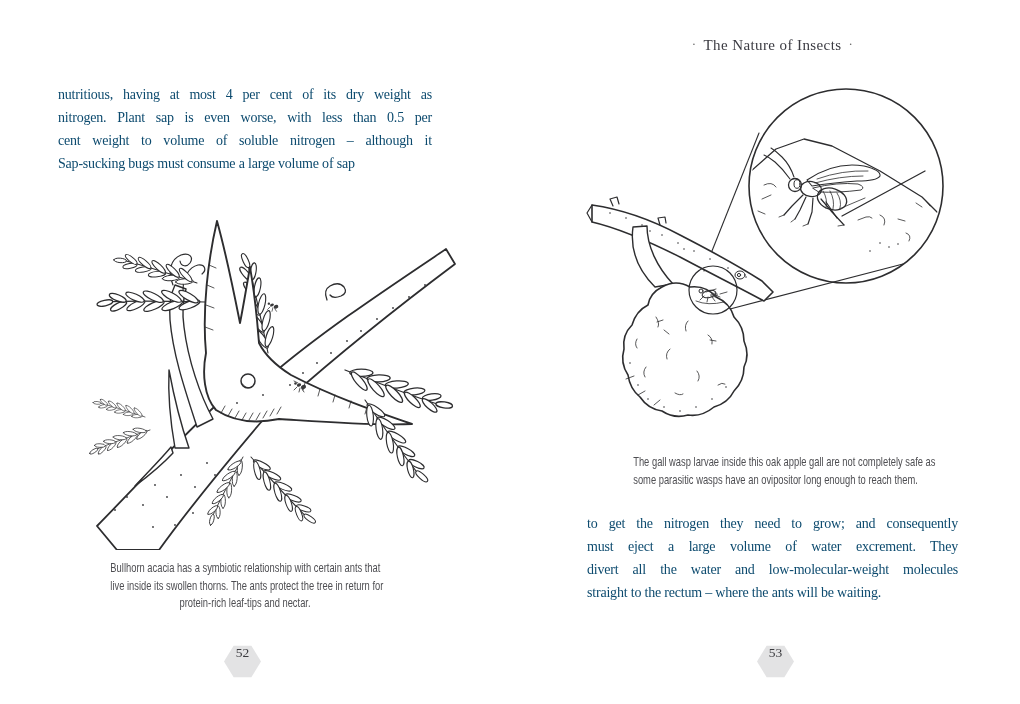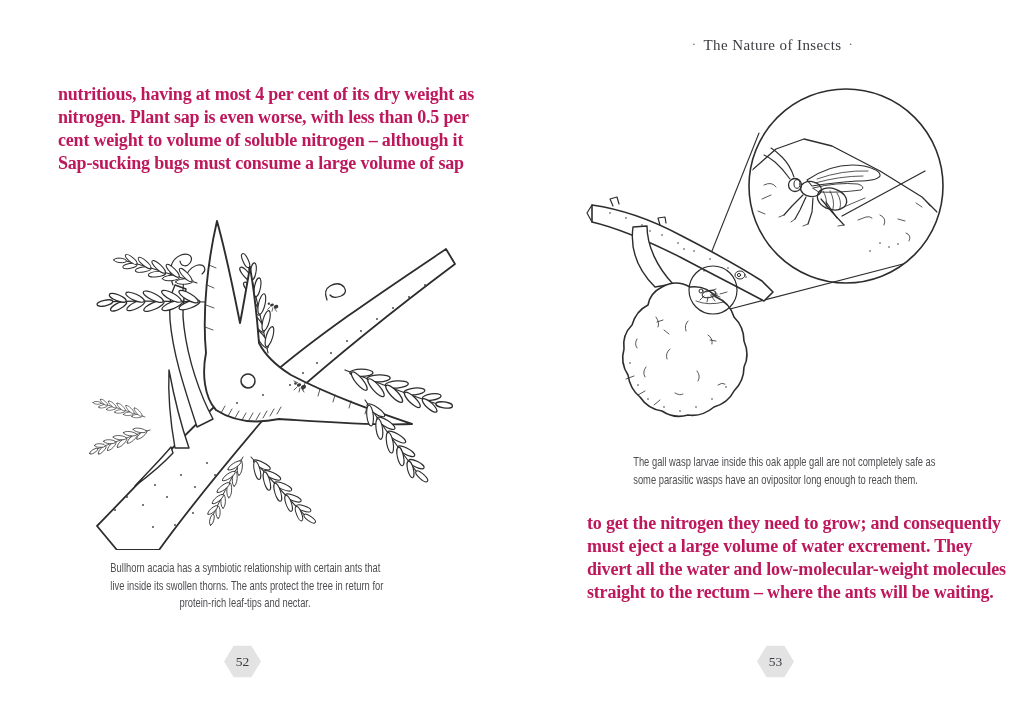--- a/index.html
+++ b/index.html
@@ -13,22 +13,22 @@
 
   .running-head {
     position:absolute; top:37px; text-align:center;
     font-size:15px; letter-spacing:0.4px; color:#3b3b42;
   }
   .page-left  .running-head { left:58px; width:374px; }
   .page-right .running-head { left:77px; width:371px; }
   .running-head .orn { font-size:13px; color:#6a6a6a; padding:0 7px; position:relative; top:-2px; }
 
   .body-block {
-    position:absolute; font-size:18px; line-height:23px;
-    color:#be185d; letter-spacing:-0.2px;font-weight:bold;
+    position:absolute; font-size:14px; line-height:23px;
+    color:#0c4a6e; letter-spacing:-0.2px;
   }
   .page-left  .body-block { left:58px; top:83px;  width:374px; }
   .page-right .body-block { left:77px; top:512px; width:371px; }
   .body-block .t-line { white-space:nowrap; text-align:justify; text-align-last:justify; }
   .body-block .t-line:last-child { text-align-last:left; }
 
   .caption-block {
     position:absolute; font-family:"Liberation Sans", sans-serif;
     font-size:13px; line-height:17.6px; color:#4e4e52;
     transform:scaleX(0.72); transform-origin:50% 0;
@@ -45,21 +45,21 @@
     stroke:#2d2d2f; fill:none; stroke-linecap:round; stroke-linejoin:round;
   }
   .ink .fw  { fill:#ffffff; }
   .ink .fd  { fill:#3a3a3c; stroke:none; }
   .ink .thin { stroke-width:0.8; }
 
   .page-number {
     position:absolute; top:645px; width:37px; height:33px;
     background:#e3e3e4;
     clip-path:polygon(26% 2%, 74% 2%, 100% 50%, 74% 98%, 26% 98%, 0% 50%);
-    display:flex; align-items:center; justify-content:center;
+    display:flex; justify-content:center;
     font-size:13.5px; color:#3a3a3e;
   }
   .page-left  .page-number { left:224px; }
   .page-right .page-number { left:247px; }
 </style>
 </head>
 <body>
 
 <div class="spread">
 

